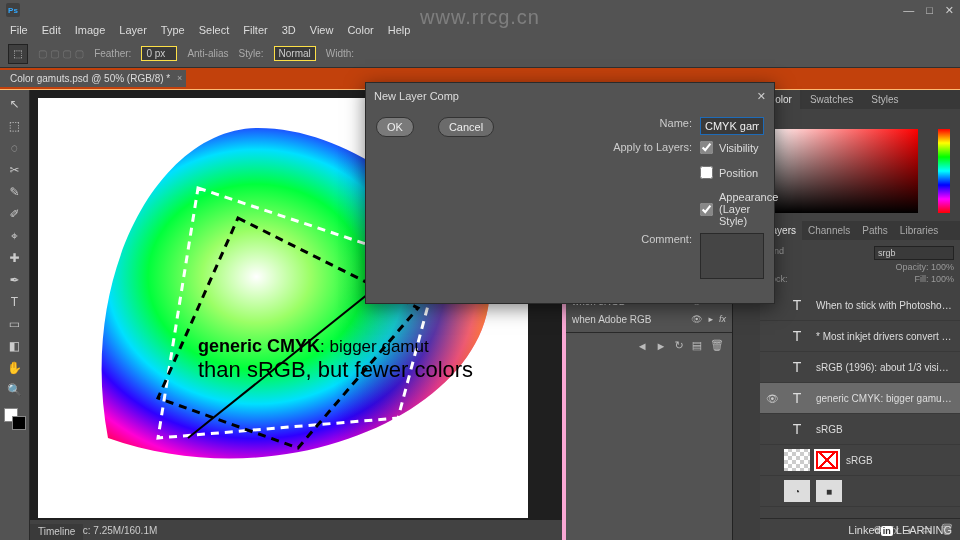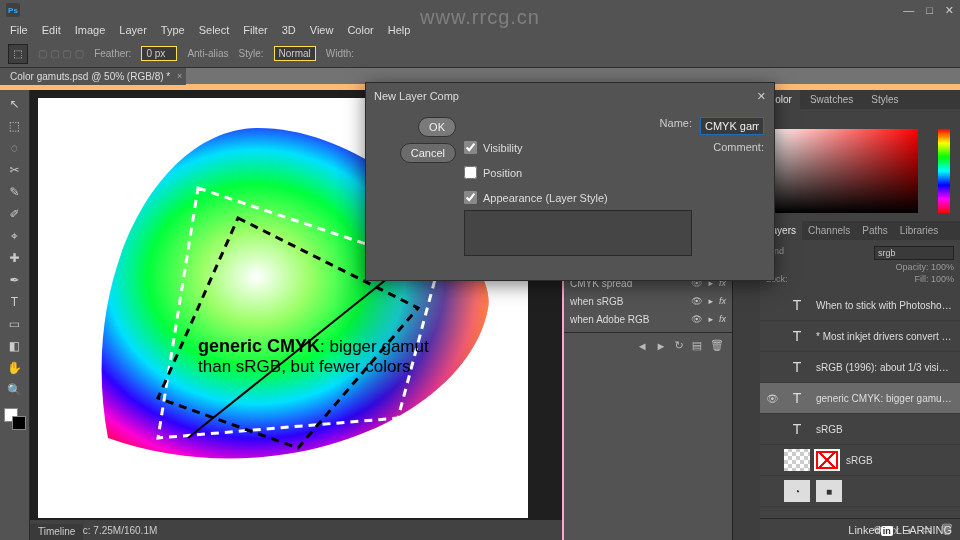--- a/index.html
+++ b/index.html
@@ -6,38 +6,38 @@
 body { background: #535353; width: 960px; height: 540px; overflow: hidden; position: relative; color: #ccc; font-size: 11px; }
 .titlebar { height: 20px; background: #535353; display: flex; align-items: center; padding: 0 6px; }
 .titlebar .ps-logo { width: 14px; height: 14px; background: #404040; color: #31a8ff; font-size: 8px; font-weight: bold; display: flex; align-items: center; justify-content: center; border-radius: 2px; margin-right: 6px; }
 .titlebar .win-ctrl { margin-left: auto; display: flex; gap: 12px; color: #ccc; }
 .menubar { height: 20px; background: #535353; display: flex; align-items: center; gap: 14px; padding: 0 10px; font-size: 11px; }
 .menubar span { color: #ddd; }
 .optbar { height: 28px; background: #535353; border-bottom: 1px solid #2f2f2f; display: flex; align-items: center; padding: 0 8px; gap: 10px; font-size: 10px; }
 .optbar .tool-badge { width: 20px; height: 20px; background: #3f3f3f; border: 1px solid #222; display: flex; align-items: center; justify-content: center; }
 .optbar label { color: #aaa; }
 .optbar .field { background: #3a3a3a; border: 1px solid #fde047; padding: 1px 4px; color: #ccc; min-width: 36px; display: inline-block; }
-.doctab { height: 22px; background: #737373; border-bottom: 6px solid #fdba74; display: flex; align-items: center; }
+.doctab { height: 22px; background: #c2410c; border-bottom: 1px solid #fdba74; display: flex; align-items: center; }
 .doctab .tab { background: #535353; padding: 3px 16px 3px 10px; font-size: 10px; color: #ddd; position: relative; }
 .doctab .tab .x { position: absolute; right: 4px; top: 3px; color: #aaa; font-size: 9px; }
 .workspace { position: absolute; top: 90px; left: 0; right: 0; bottom: 0; display: flex; }
 .toolbox { width: 30px; background: #535353; border-right: 1px solid #2a2a2a; display: flex; flex-direction: column; align-items: center; padding-top: 4px; gap: 2px; }
 .toolbox .tool { width: 22px; height: 20px; display: flex; align-items: center; justify-content: center; color: #ccc; font-size: 12px; }
 .toolbox .swatches { margin-top: 6px; width: 22px; height: 22px; position: relative; }
 .toolbox .swatches .fg { width: 14px; height: 14px; background: #fff; border: 1px solid #888; position: absolute; top: 0; left: 0; }
 .toolbox .swatches .bg { width: 14px; height: 14px; background: #000; border: 1px solid #888; position: absolute; bottom: 0; right: 0; }
 .canvas-area { flex: 1; background: #1f1f1f; position: relative; overflow: hidden; }
 .canvas { position: absolute; top: 8px; left: 8px; width: 490px; height: 420px; background: #fff; }
 .canvas svg { width: 100%; height: 100%; }
 .canvas .caption { position: absolute; top: 230px; left: 160px; text-align: left; color: #000; margin-top: 8px; }
 .canvas .caption .l1 b { font-weight: bold; font-size: 18px; }
 .canvas .caption .l1 { font-size: 17px; }
-.canvas .caption .l2 { font-size: 17px; }
+.canvas .caption .l2 { font-size: 22px; }
 .status { position: absolute; left: 0; bottom: 0; right: 0; height: 20px; background: #424242; display: flex; align-items: center; padding: 0 8px; font-size: 10px; color: #ccc; gap: 12px; }
-.mid-panels { width: 200px; background: #535353; border-left: 2px solid #f9a8d4; display: flex; flex-direction: column; }
+.mid-panels { width: 200px; background: #535353; border-left: 4px solid #f9a8d4; display: flex; flex-direction: column; }
 .layer-comp-list { padding: 4px 0; font-size: 10px; }
 .layer-comp-list .row { display: flex; align-items: center; padding: 2px 6px; height: 18px; }
 .layer-comp-list .row.sel { background: #6b6b6b; }
 .layer-comp-list .row .nm { flex: 1; color: #ddd; }
 .layer-comp-list .row .ic { display: flex; gap: 6px; color: #ccc; font-size: 9px; }
 .mid-panels .footer { height: 26px; border-top: 1px solid #2a2a2a; display: flex; align-items: center; justify-content: flex-end; gap: 8px; padding: 0 8px; color: #bbb; font-size: 11px; }
 .mid-strip { width: 28px; background: #3e3e3e; border-left: 1px solid #222; display: flex; flex-direction: column; align-items: center; gap: 12px; padding-top: 8px; color: #ccc; font-size: 12px; }
 .right-panels { width: 200px; background: #424242; display: flex; flex-direction: column; }
 .panel-tabs { display: flex; gap: 2px; background: #383838; font-size: 10px; }
 .panel-tabs span { padding: 4px 8px; color: #bbb; }
@@ -68,21 +68,21 @@
 .timeline-tab { position: absolute; left: 30px; bottom: 0; height: 16px; padding: 2px 8px; background: #3a3a3a; color: #ccc; font-size: 10px; }
 .dialog { position: absolute; left: 365px; top: 82px; width: 410px; background: #535353; border: 1px solid #2a2a2a; box-shadow: 0 4px 18px rgba(0,0,0,.5); }
 .dialog .dtitle { height: 26px; display: flex; align-items: center; padding: 0 8px; font-size: 11px; color: #ddd; background: #535353; }
 .dialog .dtitle .x { margin-left: auto; color: #ccc; }
 .dialog .body { padding: 8px 10px 12px 10px; display: grid; grid-template-columns: 80px 1fr 64px; gap: 6px 8px; align-items: start; font-size: 11px; }
 .dialog .lbl { text-align: right; color: #ccc; }
 .dialog input[type=text] { width: 100%; background: #3a3a3a; border: 1px solid #1e6bb8; color: #eee; padding: 2px 4px; font-size: 11px; }
 .dialog textarea { width: 100%; height: 46px; background: #454545; border: 1px solid #2a2a2a; color: #eee; font-size: 11px; resize: none; }
 .dialog .cb { display: flex; align-items: center; gap: 6px; color: #ddd; }
 .dialog .cb input { accent-color: #888; }
-.dialog .btncol { display: flex; flex-direction: column; gap: 6px; align-items: flex-end; }
+.dialog .btncol { display: flex; flex-direction: row; gap: 24px; }
 .dialog button { background: #6b6b6b; border: 1px solid #333; border-radius: 10px; color: #eee; padding: 3px 10px; font-size: 11px; }
 .dialog button.ok { background: #7a7a7a; }
 .watermark { position: absolute; left: 50%; top: 6px; transform: translateX(-50%); font-size: 20px; color: rgba(255,255,255,.25); letter-spacing: 1px; }
 .linkedin { position: absolute; right: 8px; bottom: 4px; font-size: 11px; color: #ddd; }
 .linkedin b { background: #fff; color: #333; padding: 0 2px; border-radius: 2px; font-size: 9px; }
 </style>
 </head>
 <body>
 
 <div class="titlebar">
@@ -345,20 +345,21 @@
     <span>New Layer Comp</span>
     <span class="x">✕</span>
   </div>
   <div class="body">
     <div class="lbl">Name:</div>
     <input type="text" value="CMYK gamut" style="">
     <div class="btncol" style="grid-row:1/6">
       <button class="ok">OK</button>
       <button>Cancel</button>
     </div>
+    <div class="lbl">Apply to Layers:</div>
     <div>
       <label class="cb">
           <input type="checkbox" checked="" style=""> 
           <span>Visibility</span>
         </label><br>
       <label class="cb">
           <input type="checkbox" style=""> 
           <span>Position</span>
         </label><br>
       <label class="cb">

